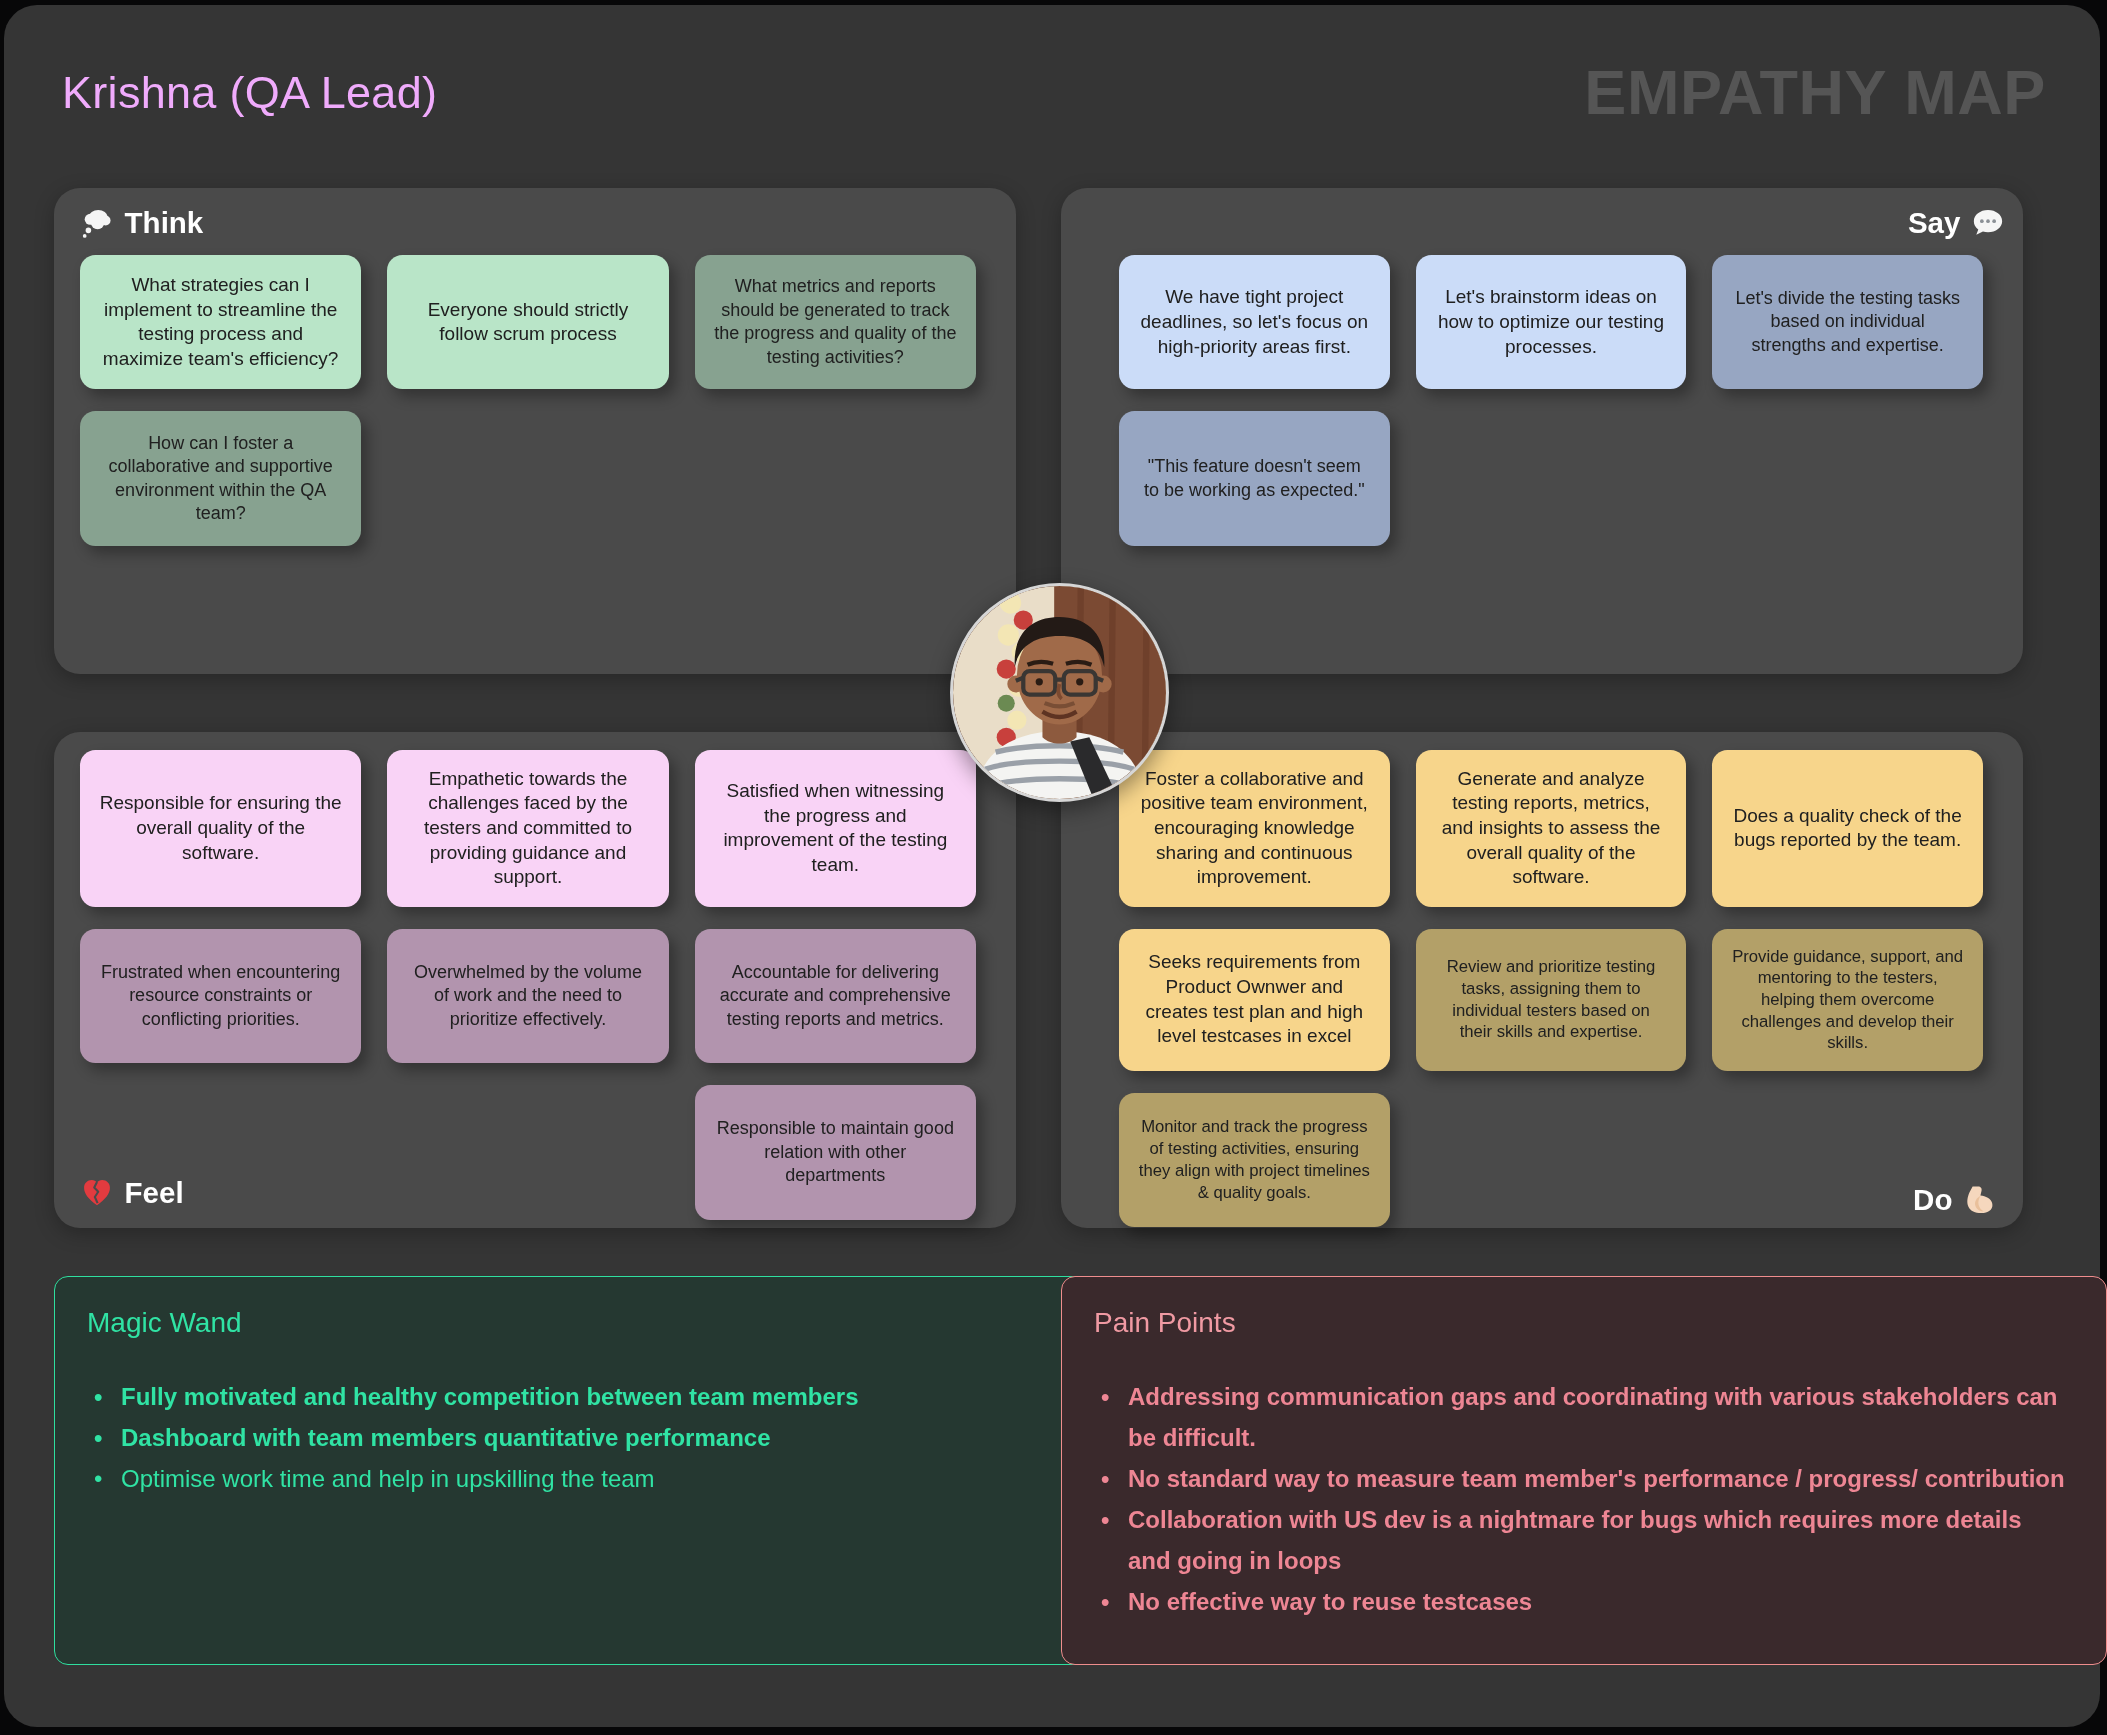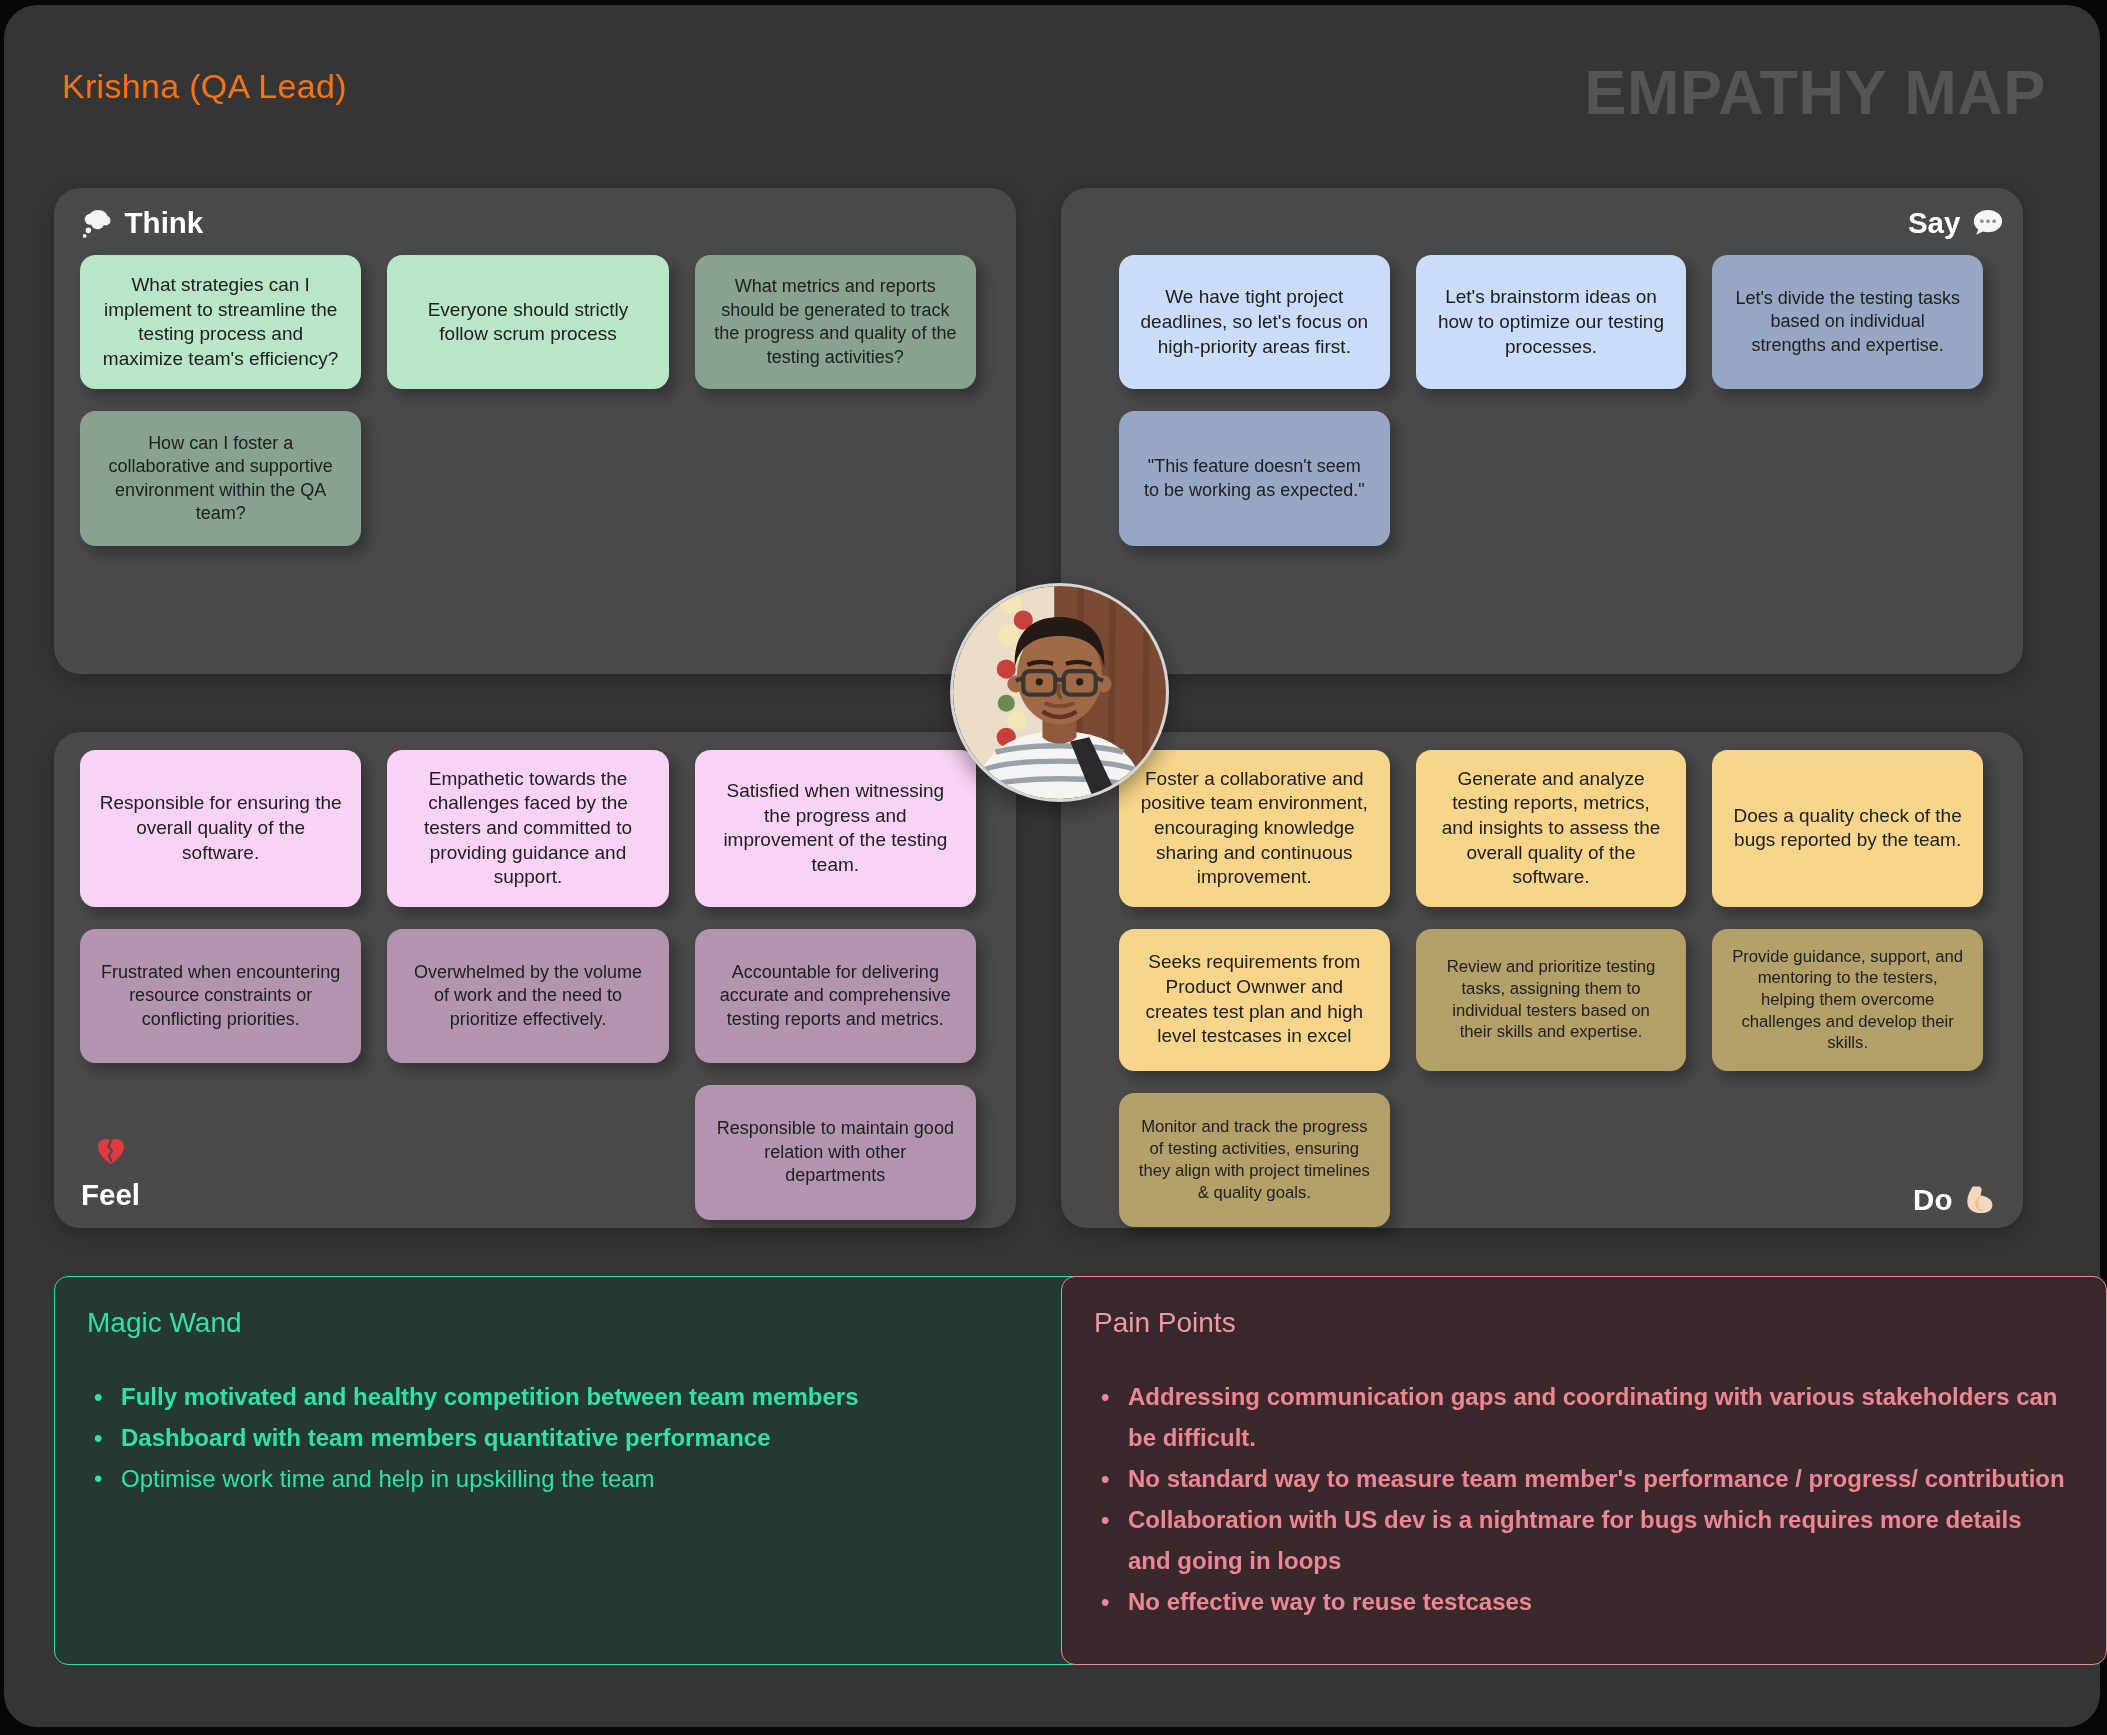--- a/index.html
+++ b/index.html
@@ -10,21 +10,21 @@
     font-family: "Liberation Sans", sans-serif;
   }
   .canvas {
     position: absolute; left: 3.9px; top: 5.1px;
     width: 2096px; height: 1722px;
     background: var(--canvas, #353535);
     border-radius: 33px;
   }
   .page-title {
     position: absolute; left: 62px; top: 67px;
-    font-size: 34px; font-weight: 500; color: #f97316; letter-spacing: 0.3px;
+    font-size: 45px; font-weight: 500; color: #f0abfc; letter-spacing: 0.3px;
   }
   .watermark {
     position: absolute; top: 56px; right: 62px;
     font-size: 63px; font-weight: 800; color: #555555; letter-spacing: 0.6px;
   }
   .panel {
     position: absolute;
     background: var(--panel, #4a4a4a);
     border-radius: 26px;
     box-shadow: 0 5.1px 19px rgba(0,0,0,.25);
@@ -35,21 +35,21 @@
   .q-do    { left: 1061px; top: 732px; width: 962px; height: 496px; }
 
   .panel-label {
     position: absolute; display: flex; align-items: center; gap: 11.6px;
     font-size: 29.5px; font-weight: 600; color: #ffffff; line-height: 1;
   }
   .panel-label .icon { width: 32px; height: 32px; display: inline-flex; }
   .panel-label .icon svg { width: 100%; height: 100%; }
   .pl-tl { top: 19px; left: 27px; }
   .pl-tr { top: 19px; right: 19px; }
-  .pl-bl { bottom: 19px; left: 27px; flex-direction: column; }
+  .pl-bl { bottom: 19px; left: 27px; }
   .pl-br { bottom: 12px; right: 27px; }
 
   .notes {
     position: absolute;
     display: grid; grid-template-columns: repeat(3, 1fr);
     column-gap: 26px; row-gap: 22px;
   }
   .q-think .notes, .q-say .notes { top: 67px; }
   .q-feel .notes,  .q-do .notes  { top: 18px; }
   .q-think .notes, .q-feel .notes { left: 26px; right: 40px; }

